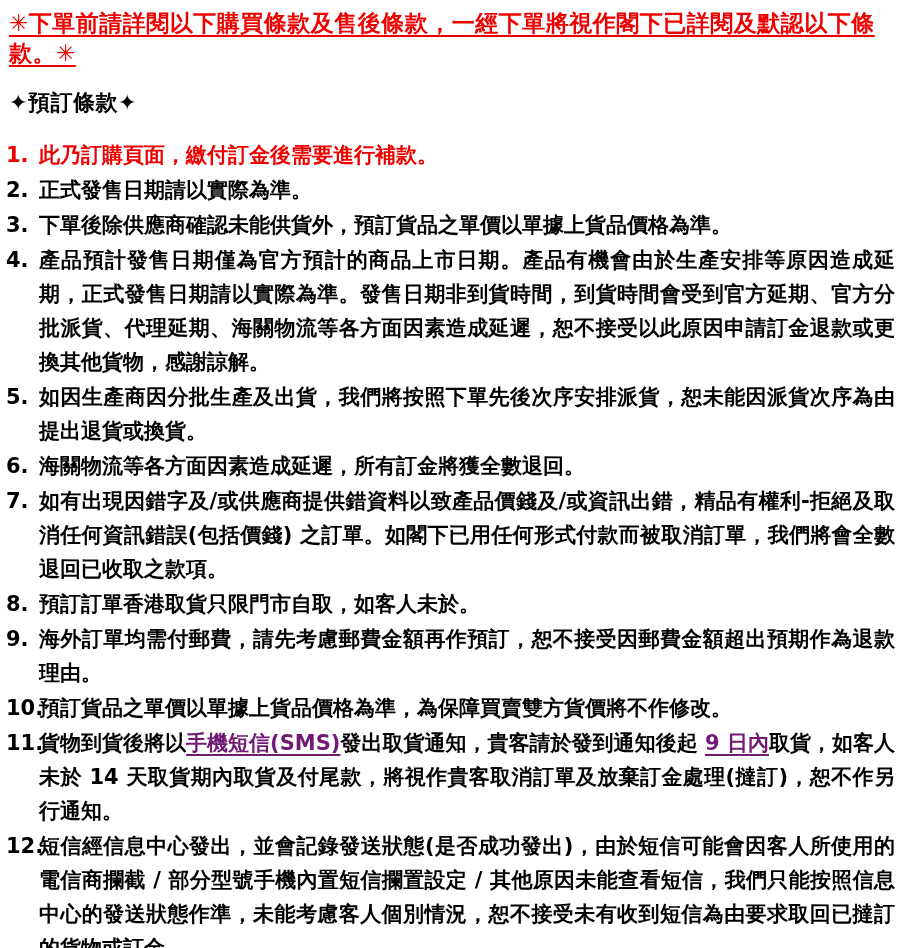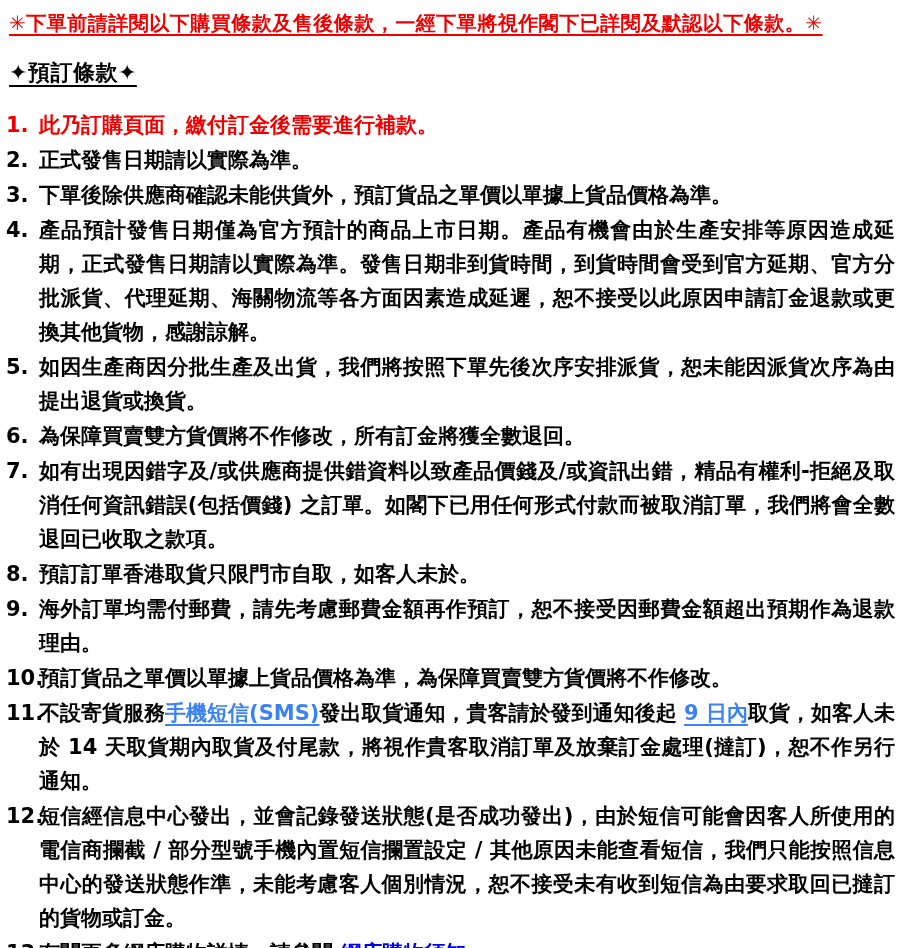--- a/index.html
+++ b/index.html
@@ -10,35 +10,34 @@
     font-weight: 700;
     color: #000000;
   }
   body { height: 948px; overflow: hidden; }
   .doc {
     padding: 8px 18px 10px 6px;
     width: 913px;
   }
   .header-notice {
     color: #ee0000;
-    font-size: 20px;
+    font-size: 23px;
     line-height: 30px;
     text-decoration: underline;
     text-underline-offset: 4px;
     text-decoration-thickness: 2px;
     margin-bottom: 20px;
     padding-left: 3px;
     letter-spacing: 0.5px;
   }
   .section-title-row { margin-bottom: 20px; padding-left: 3px; }
   .section-title {
     display: inline-block;
     font-size: 22px;
     line-height: 30px;
-    text-decoration: underline;
     text-underline-offset: 5px;
     text-decoration-thickness: 2px;
     letter-spacing: 0.5px;
   }
   .terms-list { width: 100%; }
   .term-item {
     display: flex;
     font-size: 21px;
     line-height: 34px;
     margin-bottom: 1px;
@@ -48,21 +47,21 @@
     flex: none;
     width: 33px;
     text-align: left;
   }
   .term-text {
     flex: 1;
     text-align: justify;
   }
   .term-text span.plain { }
   .term-text span.red-link {
-    color: #3b82f6;
+    color: #701a75;
     text-decoration: underline;
     text-underline-offset: 4px;
     text-decoration-thickness: 2px;
   }
   .term-text span.blue-link {
     color: #0000ee;
     text-decoration: underline;
     text-underline-offset: 4px;
     text-decoration-thickness: 2px;
     cursor: pointer;
@@ -100,21 +99,21 @@
     <span class="term-text"><span class="plain">產品預計發售日期僅為官方預計的商品上市日期。產品有機會由於生產安排等原因造成延期，正式發售日期請以實際為準。發售日期非到貨時間，到貨時間會受到官方延期、官方分批派貨、代理延期、海關物流等各方面因素造成延遲，恕不接受以此原因申請訂金退款或更換其他貨物，感謝諒解。</span></span>
   </div>
 
   <div class="term-item">
     <span class="term-number">5.</span>
     <span class="term-text"><span class="plain">如因生產商因分批生產及出貨，我們將按照下單先後次序安排派貨，恕未能因派貨次序為由提出退貨或換貨。</span></span>
   </div>
 
   <div class="term-item">
     <span class="term-number">6.</span>
-    <span class="term-text"><span class="plain">為保障買賣雙方貨價將不作修改，所有訂金將獲全數退回。</span></span>
+    <span class="term-text"><span class="plain">海關物流等各方面因素造成延遲，所有訂金將獲全數退回。</span></span>
   </div>
 
   <div class="term-item">
     <span class="term-number">7.</span>
     <span class="term-text"><span class="plain">如有出現因錯字及/或供應商提供錯資料以致產品價錢及/或資訊出錯，精品有權利-拒絕及取消任何資訊錯誤(包括價錢) 之訂單。如閣下已用任何形式付款而被取消訂單，我們將會全數退回已收取之款項。</span></span>
   </div>
 
   <div class="term-item">
     <span class="term-number">8.</span>
     <span class="term-text"><span class="plain">預訂訂單香港取貨只限門市自取，如客人未於。</span></span>
@@ -125,21 +124,21 @@
     <span class="term-text"><span class="plain">海外訂單均需付郵費，請先考慮郵費金額再作預訂，恕不接受因郵費金額超出預期作為退款理由。</span></span>
   </div>
 
   <div class="term-item">
     <span class="term-number">10.</span>
     <span class="term-text"><span class="plain">預訂貨品之單價以單據上貨品價格為準，為保障買賣雙方貨價將不作修改。</span></span>
   </div>
 
   <div class="term-item">
     <span class="term-number">11.</span>
-    <span class="term-text"><span class="plain">不設寄貨服務</span><span class="red-link">手機短信(SMS)</span><span class="plain">發出取貨通知，貴客請於發到通知後起 </span><span class="red-link">9 日內</span><span class="plain">取貨，如客人未於 14 天取貨期內取貨及付尾款，將視作貴客取消訂單及放棄訂金處理(撻訂)，恕不作另行通知。</span></span>
+    <span class="term-text"><span class="plain">貨物到貨後將以</span><span class="red-link">手機短信(SMS)</span><span class="plain">發出取貨通知，貴客請於發到通知後起 </span><span class="red-link">9 日內</span><span class="plain">取貨，如客人未於 14 天取貨期內取貨及付尾款，將視作貴客取消訂單及放棄訂金處理(撻訂)，恕不作另行通知。</span></span>
   </div>
 
   <div class="term-item">
     <span class="term-number">12.</span>
     <span class="term-text"><span class="plain">短信經信息中心發出，並會記錄發送狀態(是否成功發出)，由於短信可能會因客人所使用的電信商攔截 / 部分型號手機內置短信攔置設定 / 其他原因未能查看短信，我們只能按照信息中心的發送狀態作準，未能考慮客人個別情況，恕不接受未有收到短信為由要求取回已撻訂的貨物或訂金。</span></span>
   </div>
 
   <div class="term-item">
     <span class="term-number">13.</span>
     <span class="term-text"><span class="plain">有關更多網店購物詳情，請參閱 </span><span class="blue-link">網店購物須知</span><span class="plain"> 。</span></span>

